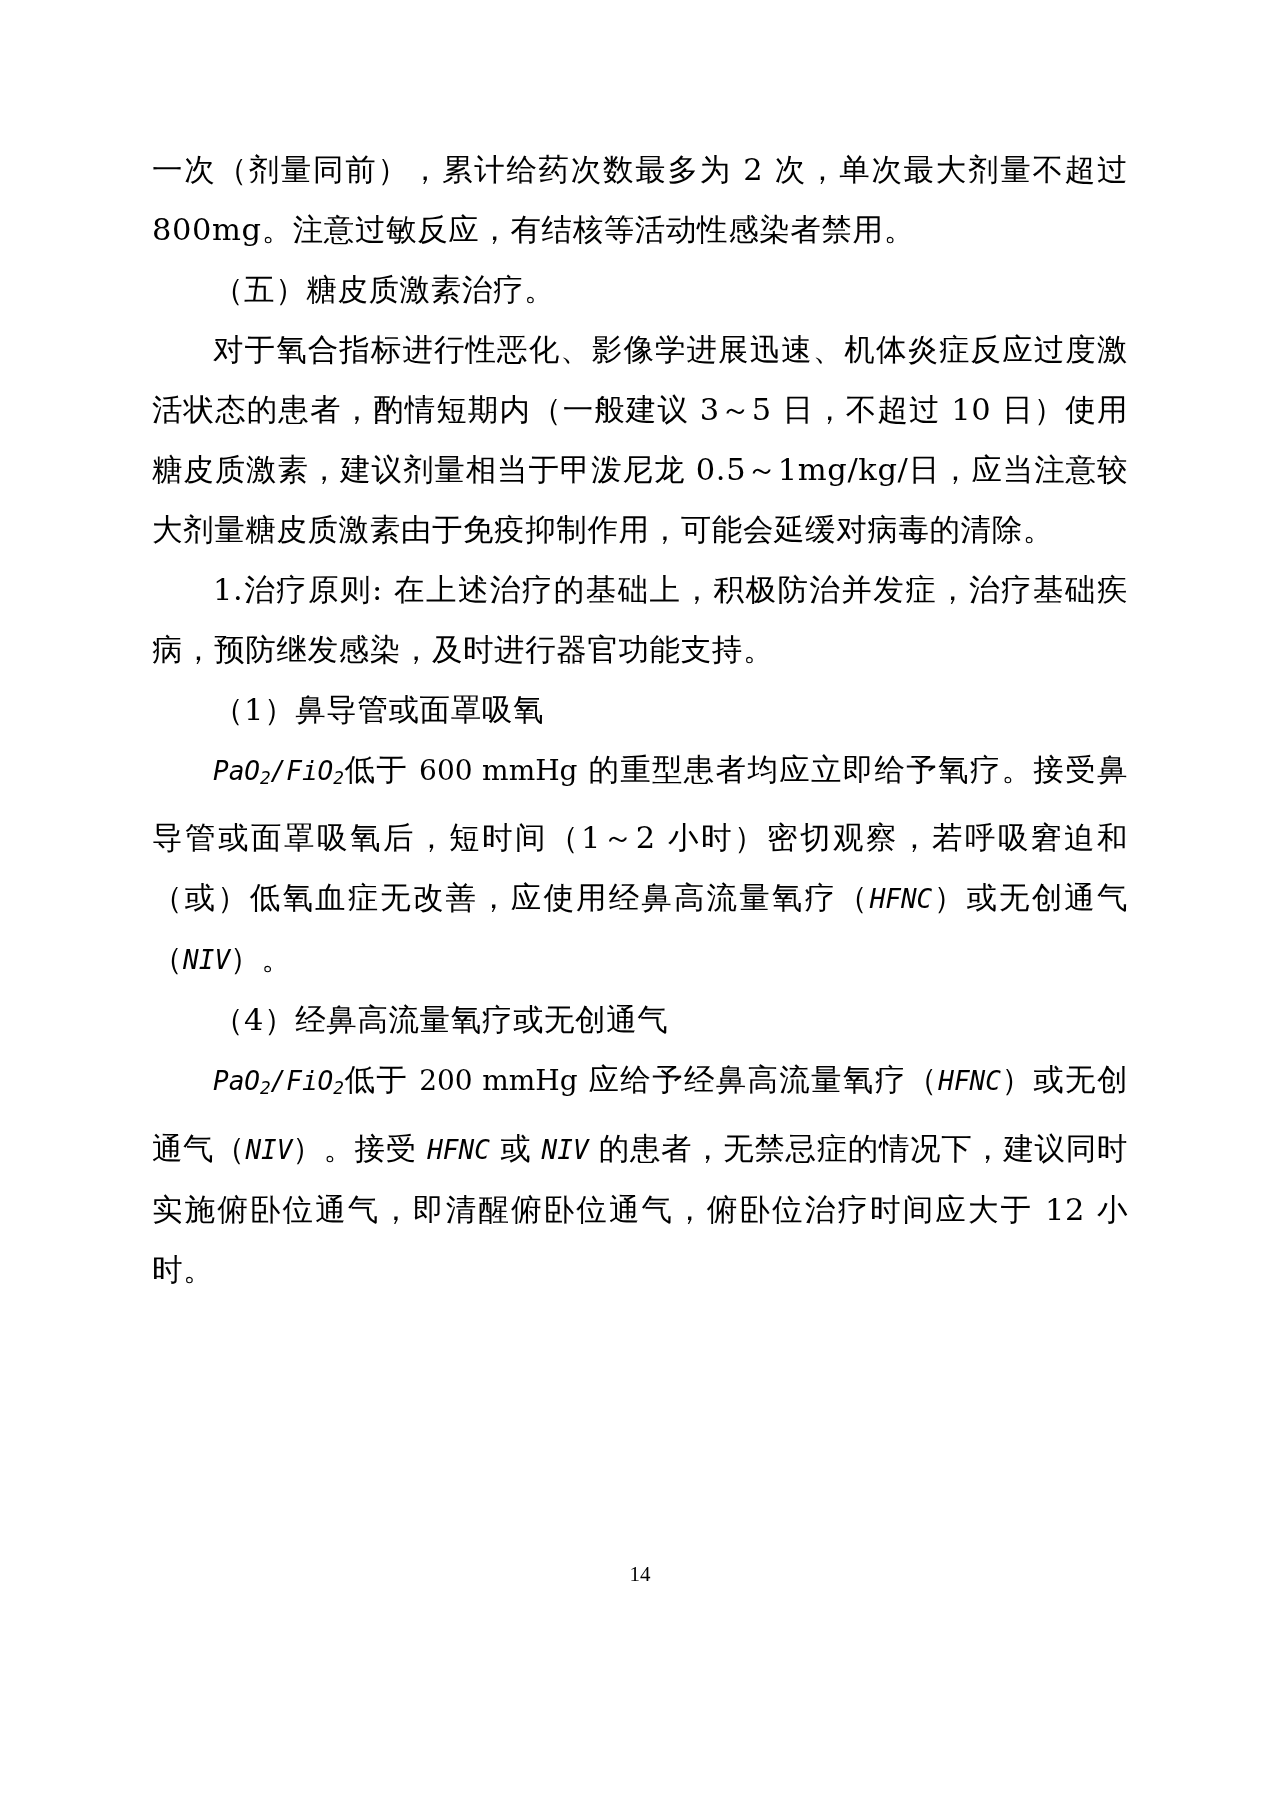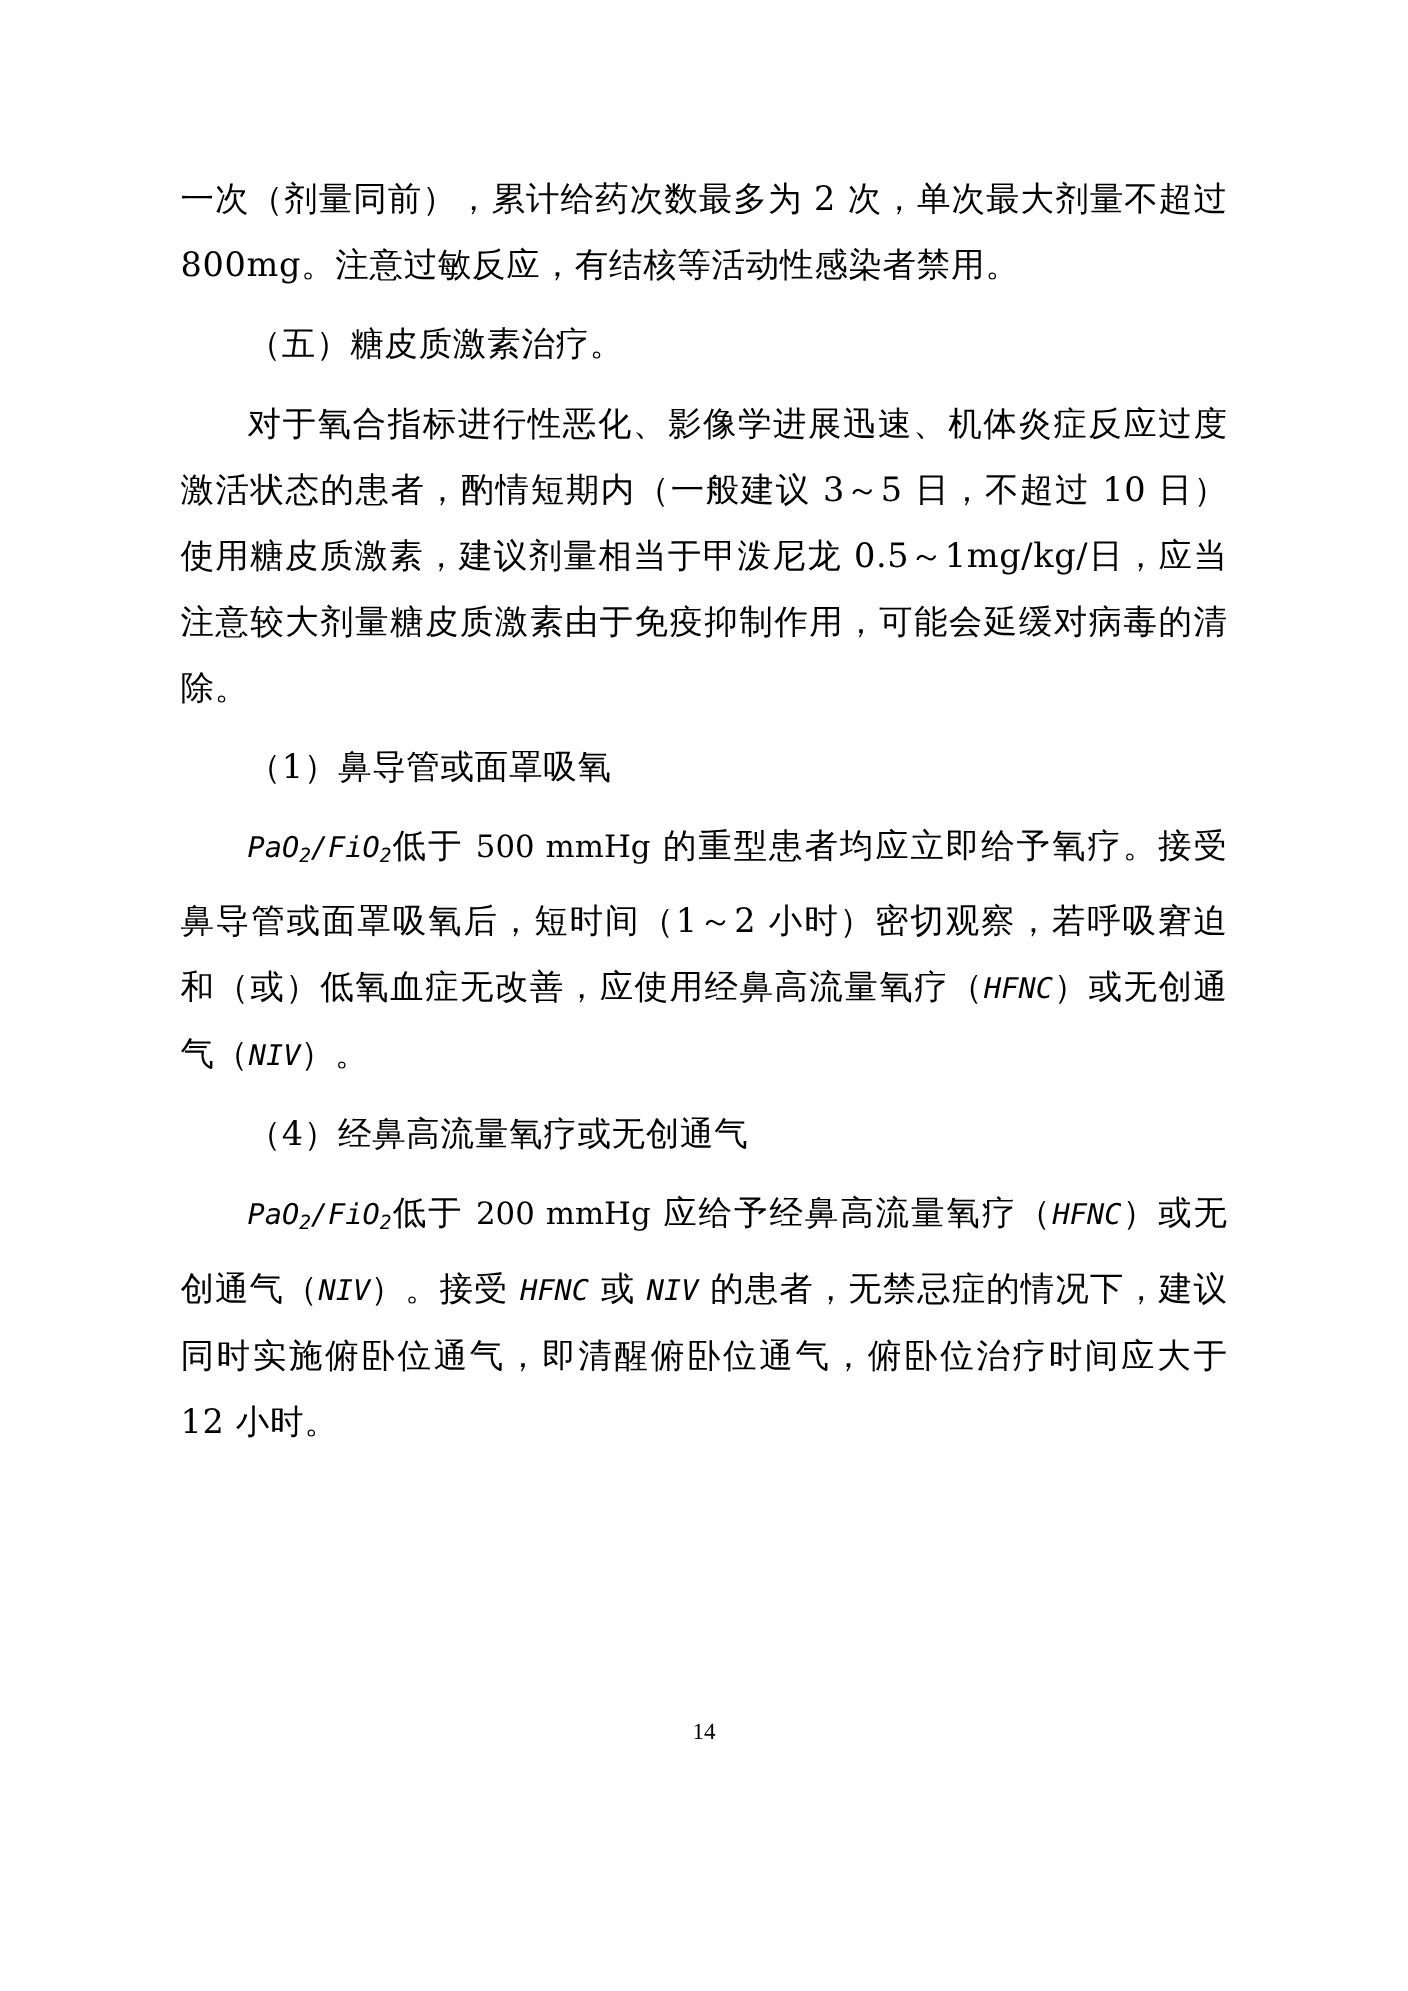--- a/index.html
+++ b/index.html
@@ -24,21 +24,21 @@
     padding: 140px 152px 0 152px;
   }
   .doc-body {
     font-size: 30.5px;
     line-height: 60px;
     text-align: justify;
     text-justify: inter-ideograph;
     letter-spacing: 0.6px;
   }
   .para {
-    margin: 12px;
+    margin: 0;
     text-indent: 0;
     white-space: normal;
   }
   .indent {
     text-indent: 61px;
   }
   .latin {
     font-family: "DejaVu Sans Mono", monospace;
     font-size: 26px;
     letter-spacing: 0;
@@ -65,20 +65,21 @@
   }
 </style>
 </head>
 <body>
 
 <div class="page">
   <div class="doc-body">
     <p class="para">一次（剂量同前），累计给药次数最多为 2 次，单次最大剂量不超过 800mg。注意过敏反应，有结核等活动性感染者禁用。</p>
     <p class="para indent">（五）糖皮质激素治疗。</p>
     <p class="para indent">对于氧合指标进行性恶化、影像学进展迅速、机体炎症反应过度激活状态的患者，酌情短期内（一般建议 3～5 日，不超过 10 日）使用糖皮质激素，建议剂量相当于甲泼尼龙 0.5～1mg/kg/日，应当注意较大剂量糖皮质激素由于免疫抑制作用，可能会延缓对病毒的清除。</p>
+    <p class="para indent">1.治疗原则: 在上述治疗的基础上，积极防治并发症，治疗基础疾病，预防继发感染，及时进行器官功能支持。</p>
     <p class="para indent">（1）鼻导管或面罩吸氧</p>
-    <p class="para indent"><span class="latin">PaO<sub>2</sub>/FiO<sub>2</sub></span>低于 <span class="latin-serif">500 mmHg</span> 的重型患者均应立即给予氧疗。接受鼻导管或面罩吸氧后，短时间（1～2 小时）密切观察，若呼吸窘迫和（或）低氧血症无改善，应使用经鼻高流量氧疗（<span class="latin">HFNC</span>）或无创通气（<span class="latin">NIV</span>）。</p>
+    <p class="para indent"><span class="latin">PaO<sub>2</sub>/FiO<sub>2</sub></span>低于 <span class="latin-serif">600 mmHg</span> 的重型患者均应立即给予氧疗。接受鼻导管或面罩吸氧后，短时间（1～2 小时）密切观察，若呼吸窘迫和（或）低氧血症无改善，应使用经鼻高流量氧疗（<span class="latin">HFNC</span>）或无创通气（<span class="latin">NIV</span>）。</p>
     <p class="para indent">（4）经鼻高流量氧疗或无创通气</p>
     <p class="para indent"><span class="latin">PaO<sub>2</sub>/FiO<sub>2</sub></span>低于 <span class="latin-serif">200 mmHg</span> 应给予经鼻高流量氧疗（<span class="latin">HFNC</span>）或无创通气（<span class="latin">NIV</span>）。接受 <span class="latin">HFNC</span> 或 <span class="latin">NIV</span> 的患者，无禁忌症的情况下，建议同时实施俯卧位通气，即清醒俯卧位通气，俯卧位治疗时间应大于 12 小时。</p>
   </div>
 </div>
 
 <div class="page-number">14</div>
 
 </body></html>

